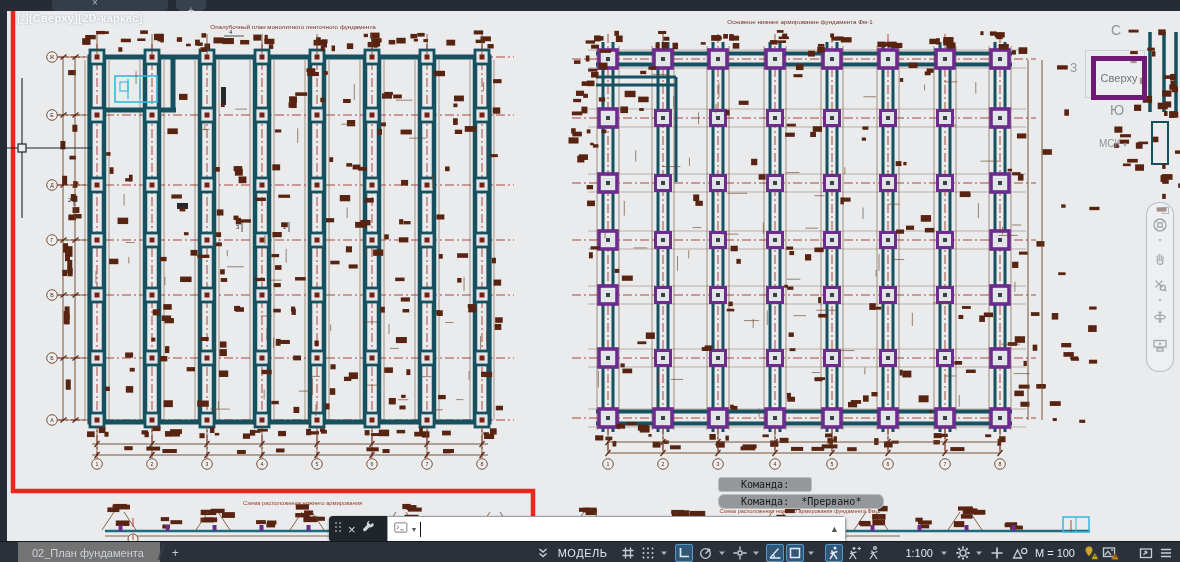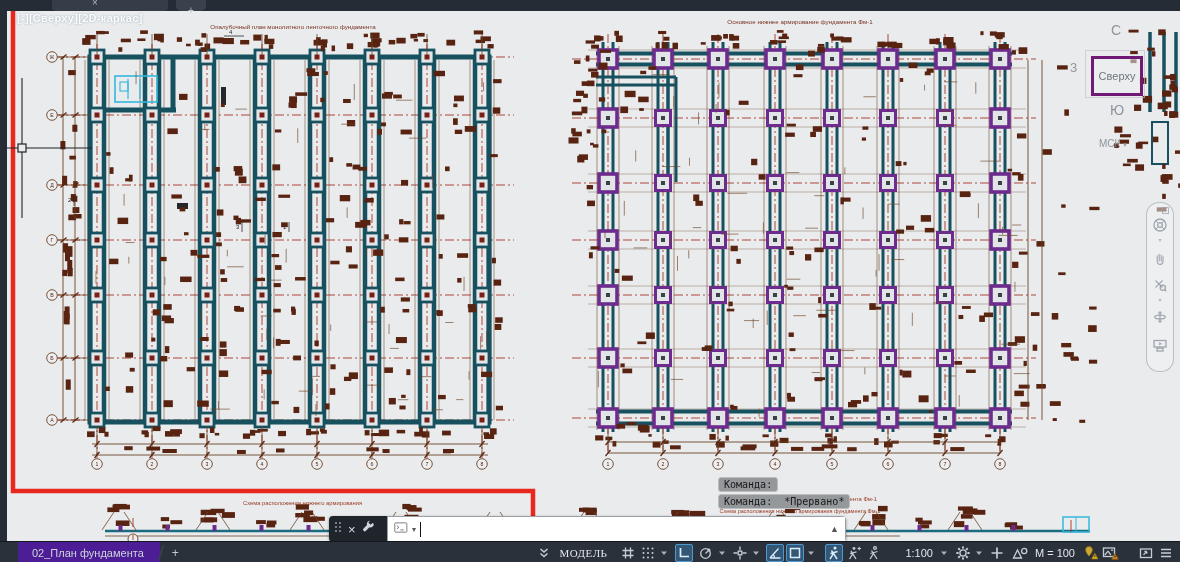--- a/index.html
+++ b/index.html
@@ -15,60 +15,60 @@
   
   #canvas-bg{position:absolute;left:7px;top:11px;width:1173px;height:530px;background:#e9ebed;z-index:0;}
   #cad-svg{position:absolute;left:0;top:0;z-index:1;}
   #vp-label{position:absolute;left:17px;top:12px;z-index:5;font-size:11px;font-weight:bold;
             color:#fbfdfe;text-shadow:0 0 2px #97a2ad;letter-spacing:.3px;}
   
   #viewcube{position:absolute;left:1065px;top:16px;width:115px;height:150px;z-index:12;}
   .vc-letter{position:absolute;color:#8e959c;font-size:14px;}
   .vc-ring{position:absolute;left:20px;top:34px;width:58px;height:46px;border:1px solid rgba(190,195,200,.65);}
   .vc-face{position:absolute;left:26px;top:40px;width:46px;height:34px;background:rgba(236,238,240,.55);
-           border:3px solid #701a75;display:flex;align-items:center;justify-content:center;}
+           border:5px solid #701a75;display:flex;align-items:center;justify-content:center;}
   .vc-face span{font-size:11px;color:#6e757c;}
   .vc-wcs{position:absolute;left:34px;top:122px;font-size:10px;color:#8f959c;}
   .vc-wcs i{font-style:normal;font-size:7px;color:#9aa0a7;}
   
   #navbar{position:absolute;left:1146px;top:202px;width:28px;height:170px;z-index:12;
           background:rgba(242,244,246,.5);border:1px solid rgba(175,182,188,.85);border-radius:13px;
           display:flex;flex-direction:column;align-items:center;padding-top:8px;box-sizing:border-box;color:rgba(140,148,156,.8);}
   #navbar .nv{width:16px;height:16px;margin:6px 0;}
   #navbar .nv-sep{width:8px;height:4px;color:rgba(150,158,166,.7);font-size:6px;line-height:3px;text-align:center;}
   #navbar .nv-corner{position:absolute;right:4px;top:4px;width:5px;height:5px;border:1px solid rgba(150,158,166,.7);}
   
   .pill{position:absolute;z-index:14;background:#95989a;border:1px solid #bbbdbf;border-radius:3px;
         color:#17181a;font-family:"DejaVu Sans Mono",monospace;font-size:10px;line-height:13px;
-        padding:0 5px;white-space:pre;}
+        padding:0 22px;white-space:pre;}
   
   #cmdbar{position:absolute;left:329px;top:516px;width:517px;height:26px;z-index:15;display:flex;
           border-radius:4px;overflow:hidden;box-shadow:0 1px 3px rgba(0,0,0,.4);}
   .cmd-left{width:58px;background:#20252c;display:flex;align-items:center;gap:5px;padding:0 4px;box-sizing:border-box;}
   .cmd-x{color:#d8dde2;font-size:13px;line-height:13px;}
   .cmd-field{flex:1;background:#ffffff;border:1px solid #9aa0a6;display:flex;align-items:center;padding:0 6px;gap:4px;}
   .cmd-caret{width:1px;height:15px;background:#111;}
   .cmd-field input{flex:1;border:none;outline:none;font-family:"DejaVu Sans Mono",monospace;font-size:12px;background:transparent;}
   .cmd-up{color:#555;font-size:9px;margin-left:auto;}
   .cmd-dd{color:#555;font-size:8px;}
   
   #bottom-bar{position:absolute;left:0;top:541px;width:1180px;height:21px;background:#2a313b;
               border-top:1px solid #141920;z-index:20;display:flex;align-items:stretch;color:#cdd3da;}
   #tabs{display:flex;align-items:stretch;padding-left:18px;}
   .ltab{display:flex;align-items:center;padding:0 16px;font-size:11px;color:#cdd3da;position:relative;}
-  .ltab.active{background:#4c1d95;padding-left:14px;}
+  .ltab.active{background:#737373;padding-left:14px;}
   .ltab-sep{width:1px;background:#3a424d;transform:skewX(-18deg);margin:3px 0;}
   .ltab-add{display:flex;align-items:center;padding:0 10px;font-size:12px;color:#c3cad2;}
   #status{display:flex;align-items:center;margin-left:auto;padding-right:4px;}
   .st-ic{width:18px;height:18px;display:flex;align-items:center;justify-content:center;color:#c7cdd4;
          border-radius:2px;margin:0 1px;flex:none;}
   .st-ic.hl{background:rgba(62,125,178,.5);border:1px solid #4e9ad0;color:#d9eeff;box-sizing:border-box;}
   .st-ic.caret{width:10px;color:#aab1b9;}
   .st-tx{font-size:11px;color:#e2e7ed;padding:0 5px;white-space:nowrap;flex:none;}
-  .st-tx.model{letter-spacing:.5px;margin-right:6px;font-family:Liberation Serif, serif;}
+  .st-tx.model{letter-spacing:.5px;margin-right:6px;}
   svg text{font-family:"Liberation Sans",sans-serif;}
 </style>
 </head>
 <body>
 
 <div id="app">
   <div id="canvas-bg"></div>
   <svg id="cad-svg" width="1180" height="562" viewBox="0 0 1180 562">
       <g>
         <text x="293" y="29" font-size="6.2" fill="#7a3222" text-anchor="middle">Опалубочный план монолитного ленточного фундамента</text>
@@ -1381,21 +1381,21 @@
           <ellipse cx="8" cy="8" rx="5.2" ry="1.9"></ellipse>
         </svg></div>
       <div class="nv"><svg viewBox="0 0 16 16" width="16" height="16" fill="none" stroke="currentColor" stroke-width="1.3">
           <rect x="2" y="3.5" width="12" height="6.5"></rect>
           <rect x="5" y="11.2" width="6" height="2.8"></rect>
           <path d="M7.2 4.9 l2.6 1.8 -2.6 1.8 Z" fill="currentColor" stroke="none"></path>
         </svg></div>
     </div>
 
   <div class="pill" style="left:718px;top:477px;">Команда:</div>
-  <div class="pill" style="left:718px;top:494px;">Команда:  *Прервано*</div>
+  <div class="pill" style="left:718px;top:494px;border-radius:6px;">Команда:  *Прервано*</div>
 
   <div id="cmdbar">
     <div class="cmd-left">
       <span class="cmd-grip"><svg viewBox="0 0 10 16" width="10" height="16" fill="none" stroke="currentColor" stroke-width="1.3">
             <circle cx="3" cy="4" r="1" fill="#8f98a3" stroke="none"></circle>
             <circle cx="7" cy="4" r="1" fill="#8f98a3" stroke="none"></circle>
             <circle cx="3" cy="8" r="1" fill="#8f98a3" stroke="none"></circle>
             <circle cx="7" cy="8" r="1" fill="#8f98a3" stroke="none"></circle>
             <circle cx="3" cy="12" r="1" fill="#8f98a3" stroke="none"></circle>
             <circle cx="7" cy="12" r="1" fill="#8f98a3" stroke="none"></circle>

